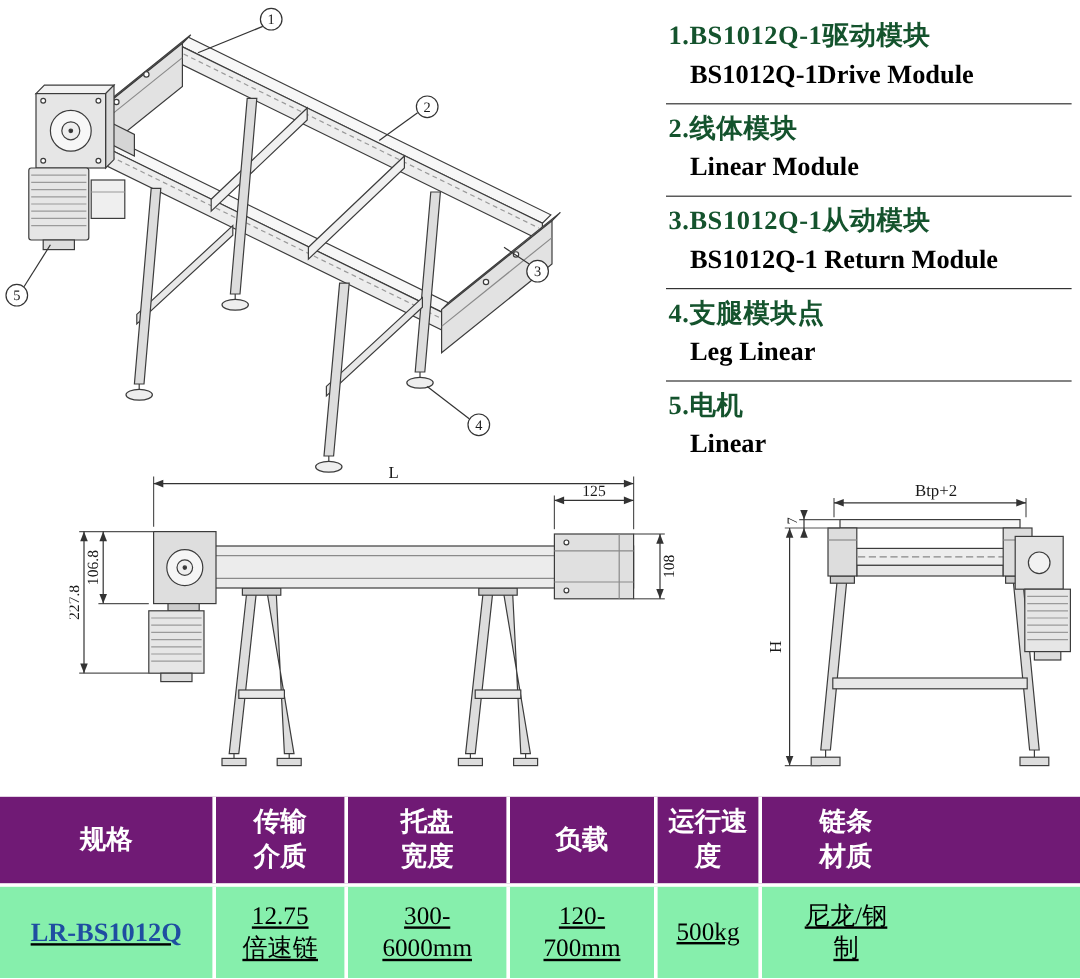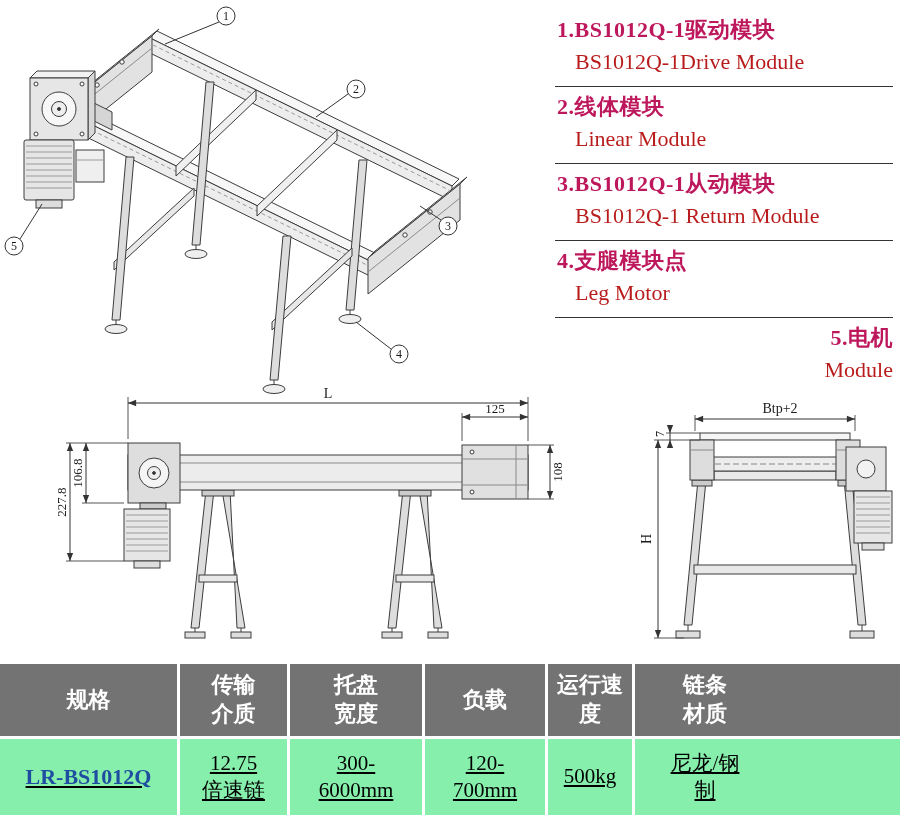--- a/index.html
+++ b/index.html
@@ -9,28 +9,28 @@
   
   .iso-view  { position:absolute; left:0;   top:0; }
   .side-view { position:absolute; left:58px; top:385px; }
   .end-view  { position:absolute; left:640px; top:385px; }
   svg { display:block; }
   text { font-family:"Liberation Serif","DejaVu Serif",serif; fill:#1a1a1a; }
 
   
   .legend { position:absolute; left:555px; top:10px; width:338px; }
   .legend-item { border-bottom:1.5px solid #333; padding:5px 0 9px 2px; }
-  .legend-item:last-child { border-bottom:none;text-align:right; }
-  .legend-item .zh { font-size:22px; font-weight:700; line-height:30px; color:#be185d; letter-spacing:0.5px; }
-  .legend-item .en { font-size:22px; font-weight:400; line-height:30px; color:#b91c1c; padding-left:18px; margin-top:2px; }
+  .legend-item:last-child { border-bottom:none; }
+  .legend-item .zh { font-size:22px; font-weight:700; line-height:30px; color:#14532d; letter-spacing:0.5px; }
+  .legend-item .en { font-size:22px; font-weight:700; line-height:30px; color:#000000; padding-left:18px; margin-top:2px; }
 
   
   .spec-table { position:absolute; left:0; top:664px; width:900px; }
   .t-row { display:grid; grid-template-columns:180px 110px 135px 123px 87px 140px 125px; }
-  .t-head { background:#737373; height:72px; }
+  .t-head { background:#701a75; height:72px; }
   .t-body { background:#86efac; height:76px; margin-top:3px;text-decoration:underline; }
   .t-cell {
     display:flex; align-items:center; justify-content:center; text-align:center;
     white-space:pre-line; line-height:1.3; border-right:3px solid #fff; padding:2px 4px;
   }
   .t-row .t-cell:last-child { border-right:none; }
   .t-head .t-cell { color:#fff; font-weight:700; font-size:22px; }
   .t-body .t-cell { color:#000; font-size:21px; }
   .t-body .t-cell.model { color:#1f4ea1; font-weight:700; font-size:22px; }
 </style>
@@ -148,25 +148,25 @@
     <div class="legend-item">
       <div class="zh">2.线体模块</div>
       <div class="en">Linear Module</div>
     </div>
     <div class="legend-item">
       <div class="zh">3.BS1012Q-1从动模块</div>
       <div class="en">BS1012Q-1 Return Module</div>
     </div>
     <div class="legend-item">
       <div class="zh">4.支腿模块点</div>
-      <div class="en">Leg Motor</div>
+      <div class="en">Leg Linear</div>
     </div>
     <div class="legend-item">
       <div class="zh">5.电机</div>
-      <div class="en">Module</div>
+      <div class="en">Linear</div>
     </div>
   </div>
 
   <svg class="side-view" width="517" height="275" viewBox="0 0 517 275">
     <defs>
       <marker id="arS" viewBox="0 0 10 10" refX="9.5" refY="5" markerWidth="9" markerHeight="9" orient="auto-start-reverse">
         <path d="M0.5,1.5 L9.5,5 L0.5,8.5 z" fill="#333"></path>
       </marker>
     </defs>
 

